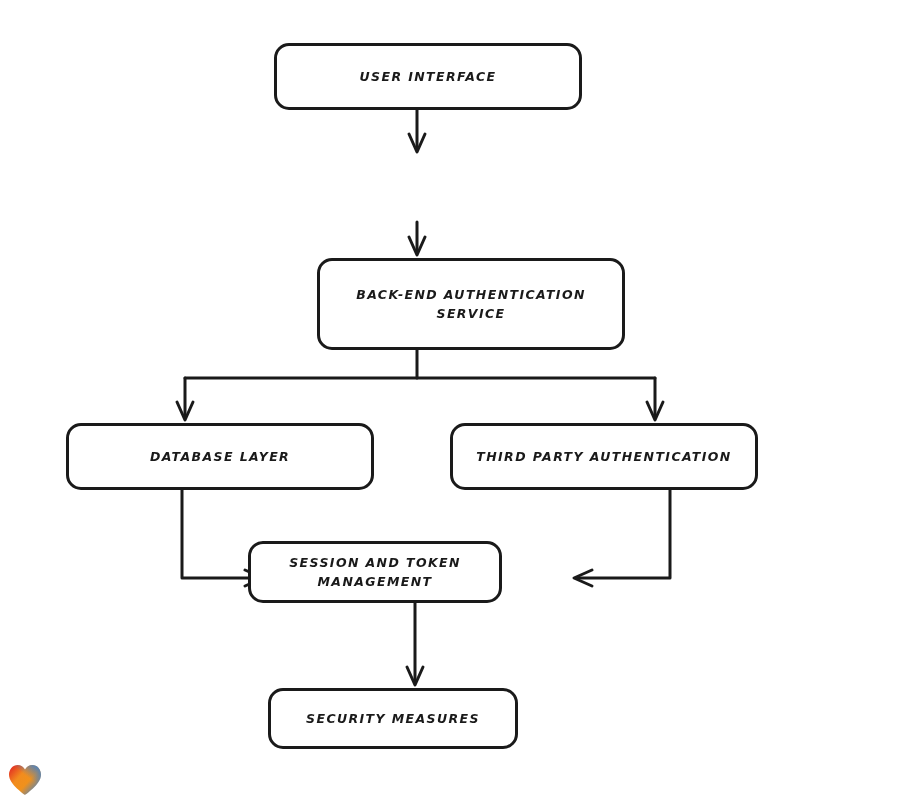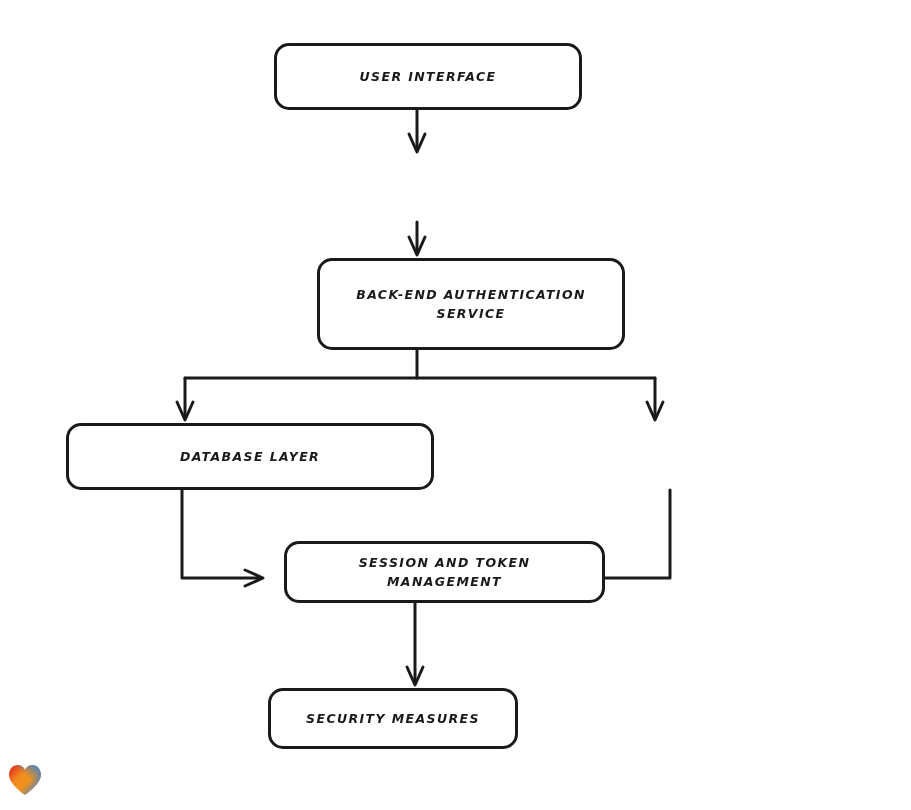--- a/index.html
+++ b/index.html
@@ -49,23 +49,23 @@
     color: #1a1a1a;
     line-height: 1.55;
     text-transform: uppercase;
     padding: 0 10px;
     white-space: pre-line;
   }
   
   #node-user-interface      { left: 274px; top: 43px;  width: 308px; height: 67px; }
   #node-frontend-api        { left: 274px; top: 155px; width: 308px; height: 67px; }
   #node-backend-auth        { left: 274px; top: 258px; width: 308px; height: 92px; margin-left: 43px; }
-  #node-database-layer      { left: 66px;  top: 423px; width: 368px; height: 67px; }
+  #node-database-layer      { left: 66px;  top: 423px; width: 308px; height: 67px; }
   #node-third-party-auth    { left: 450px; top: 423px; width: 308px; height: 67px; }
-  #node-session-token       { left: 284px; top: 541px; width: 321px; height: 62px; }
+  #node-session-token       { left: 248px; top: 541px; width: 254px; height: 62px; }
   #node-security-measures   { left: 268px; top: 688px; width: 250px; height: 61px; }
 
   #brand-heart {
     position: absolute;
     left: 8px;
     top: 764px;
     width: 34px;
     height: 32px;
     z-index: 3;
   }
@@ -111,20 +111,23 @@
 
   <div class="node" id="node-backend-auth">
     <span class="node-label">Back-End Authentication
 Service</span>
   </div>
 
   <div class="node" id="node-database-layer">
     <span class="node-label">Database Layer</span>
   </div>
 
+  <div class="node" id="node-third-party-auth">
+    <span class="node-label">Third Party Authentication</span>
+  </div>
 
   <div class="node" id="node-session-token">
     <span class="node-label">Session and Token
 Management</span>
   </div>
 
   <div class="node" id="node-security-measures">
     <span class="node-label">Security Measures</span>
   </div>
 

